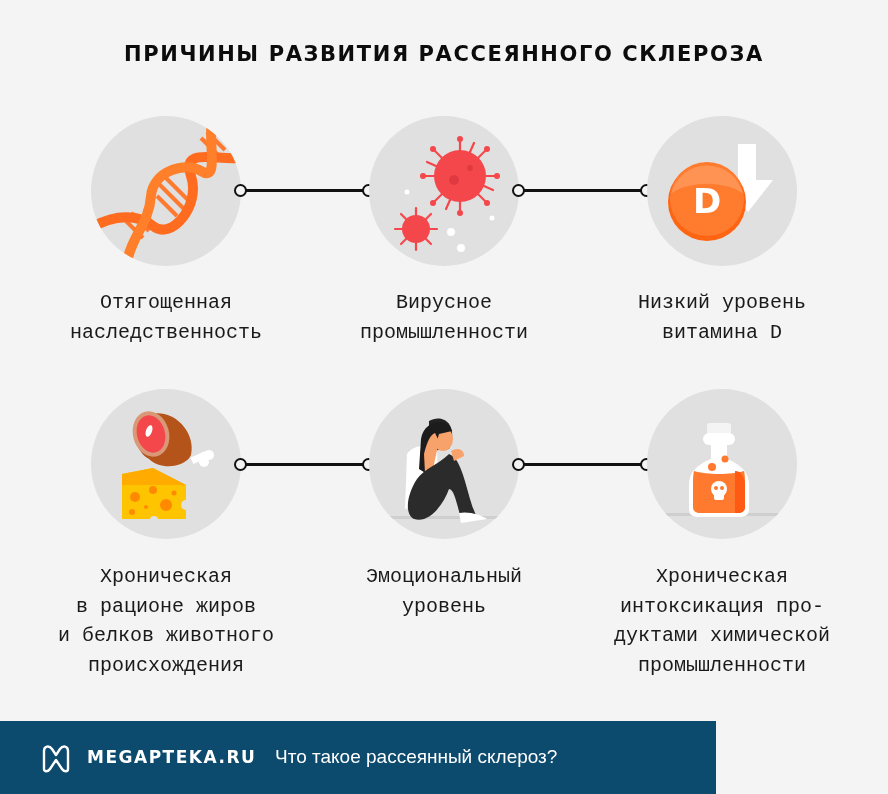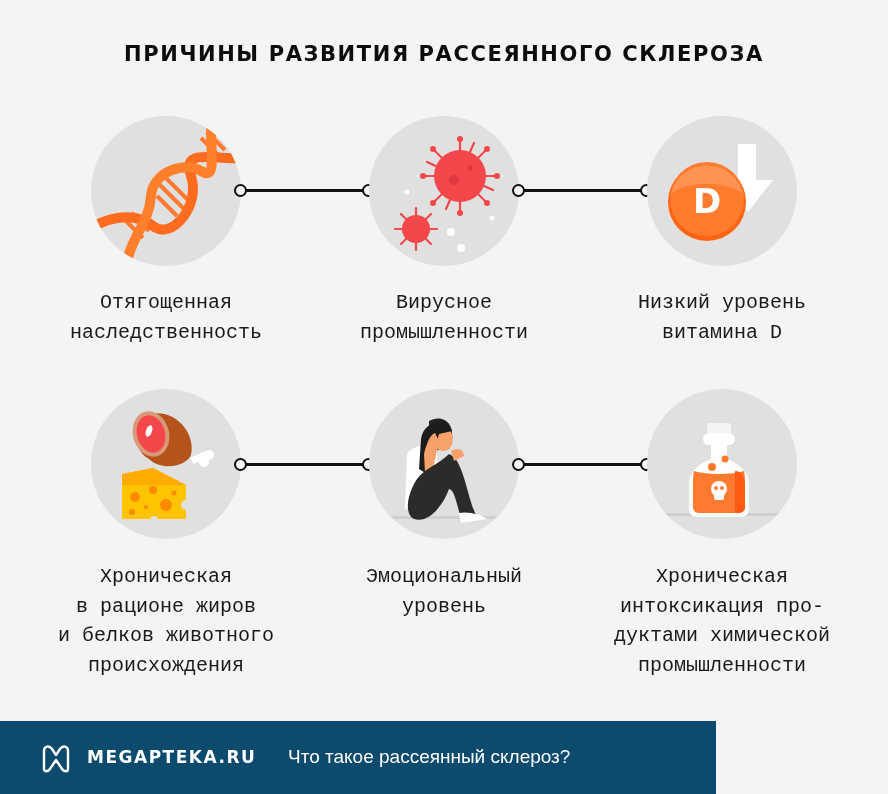--- a/index.html
+++ b/index.html
@@ -34,21 +34,21 @@
   .footer {
     position: absolute; left: 0; top: 721px; width: 716px; height: 73px;
     background: #0c4a6e;
   }
   .footer .logo { position: absolute; left: 40px; top: 22px; width: 32px; height: 30px; }
   .footer .brand {
     position: absolute; left: 87px; top: 26px; color: #fff; font-weight: bold;
     font-family: "DejaVu Sans", sans-serif; font-size: 17px; letter-spacing: 1.5px;
   }
   .footer .link {
-    position: absolute; left: 288px; top: 25px; color: #fff; font-size: 19px;
+    position: absolute; left: 275px; top: 25px; color: #fff; font-size: 19px;
   }
 </style>
 </head>
 <body>
 
 <div class="title">ПРИЧИНЫ РАЗВИТИЯ РАССЕЯННОГО СКЛЕРОЗА</div>
 
 <div class="circle" style="left:91px; top:116px;">
   <svg viewBox="0 0 150 150">
     <g stroke="#ff7a2e" stroke-width="4" stroke-linecap="butt">

